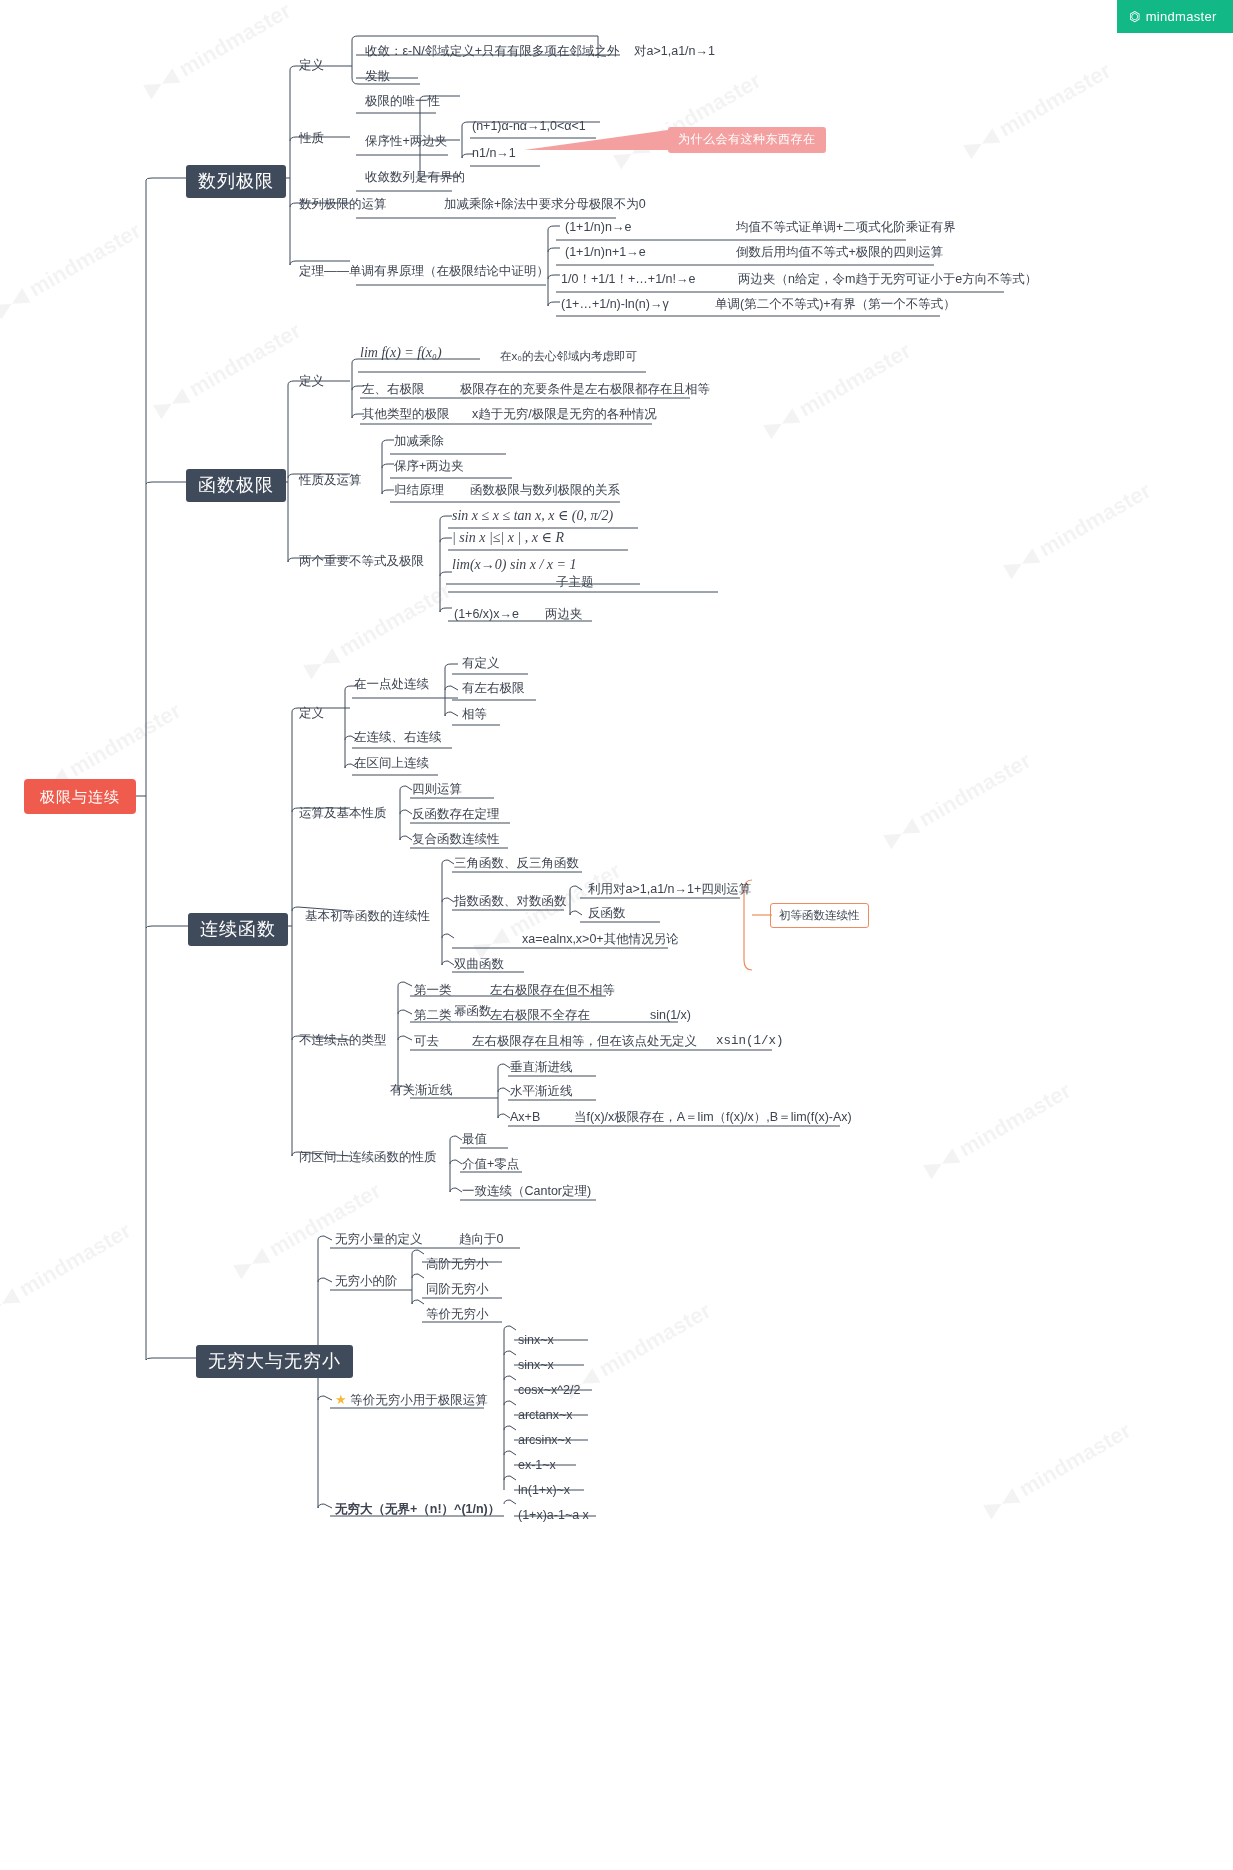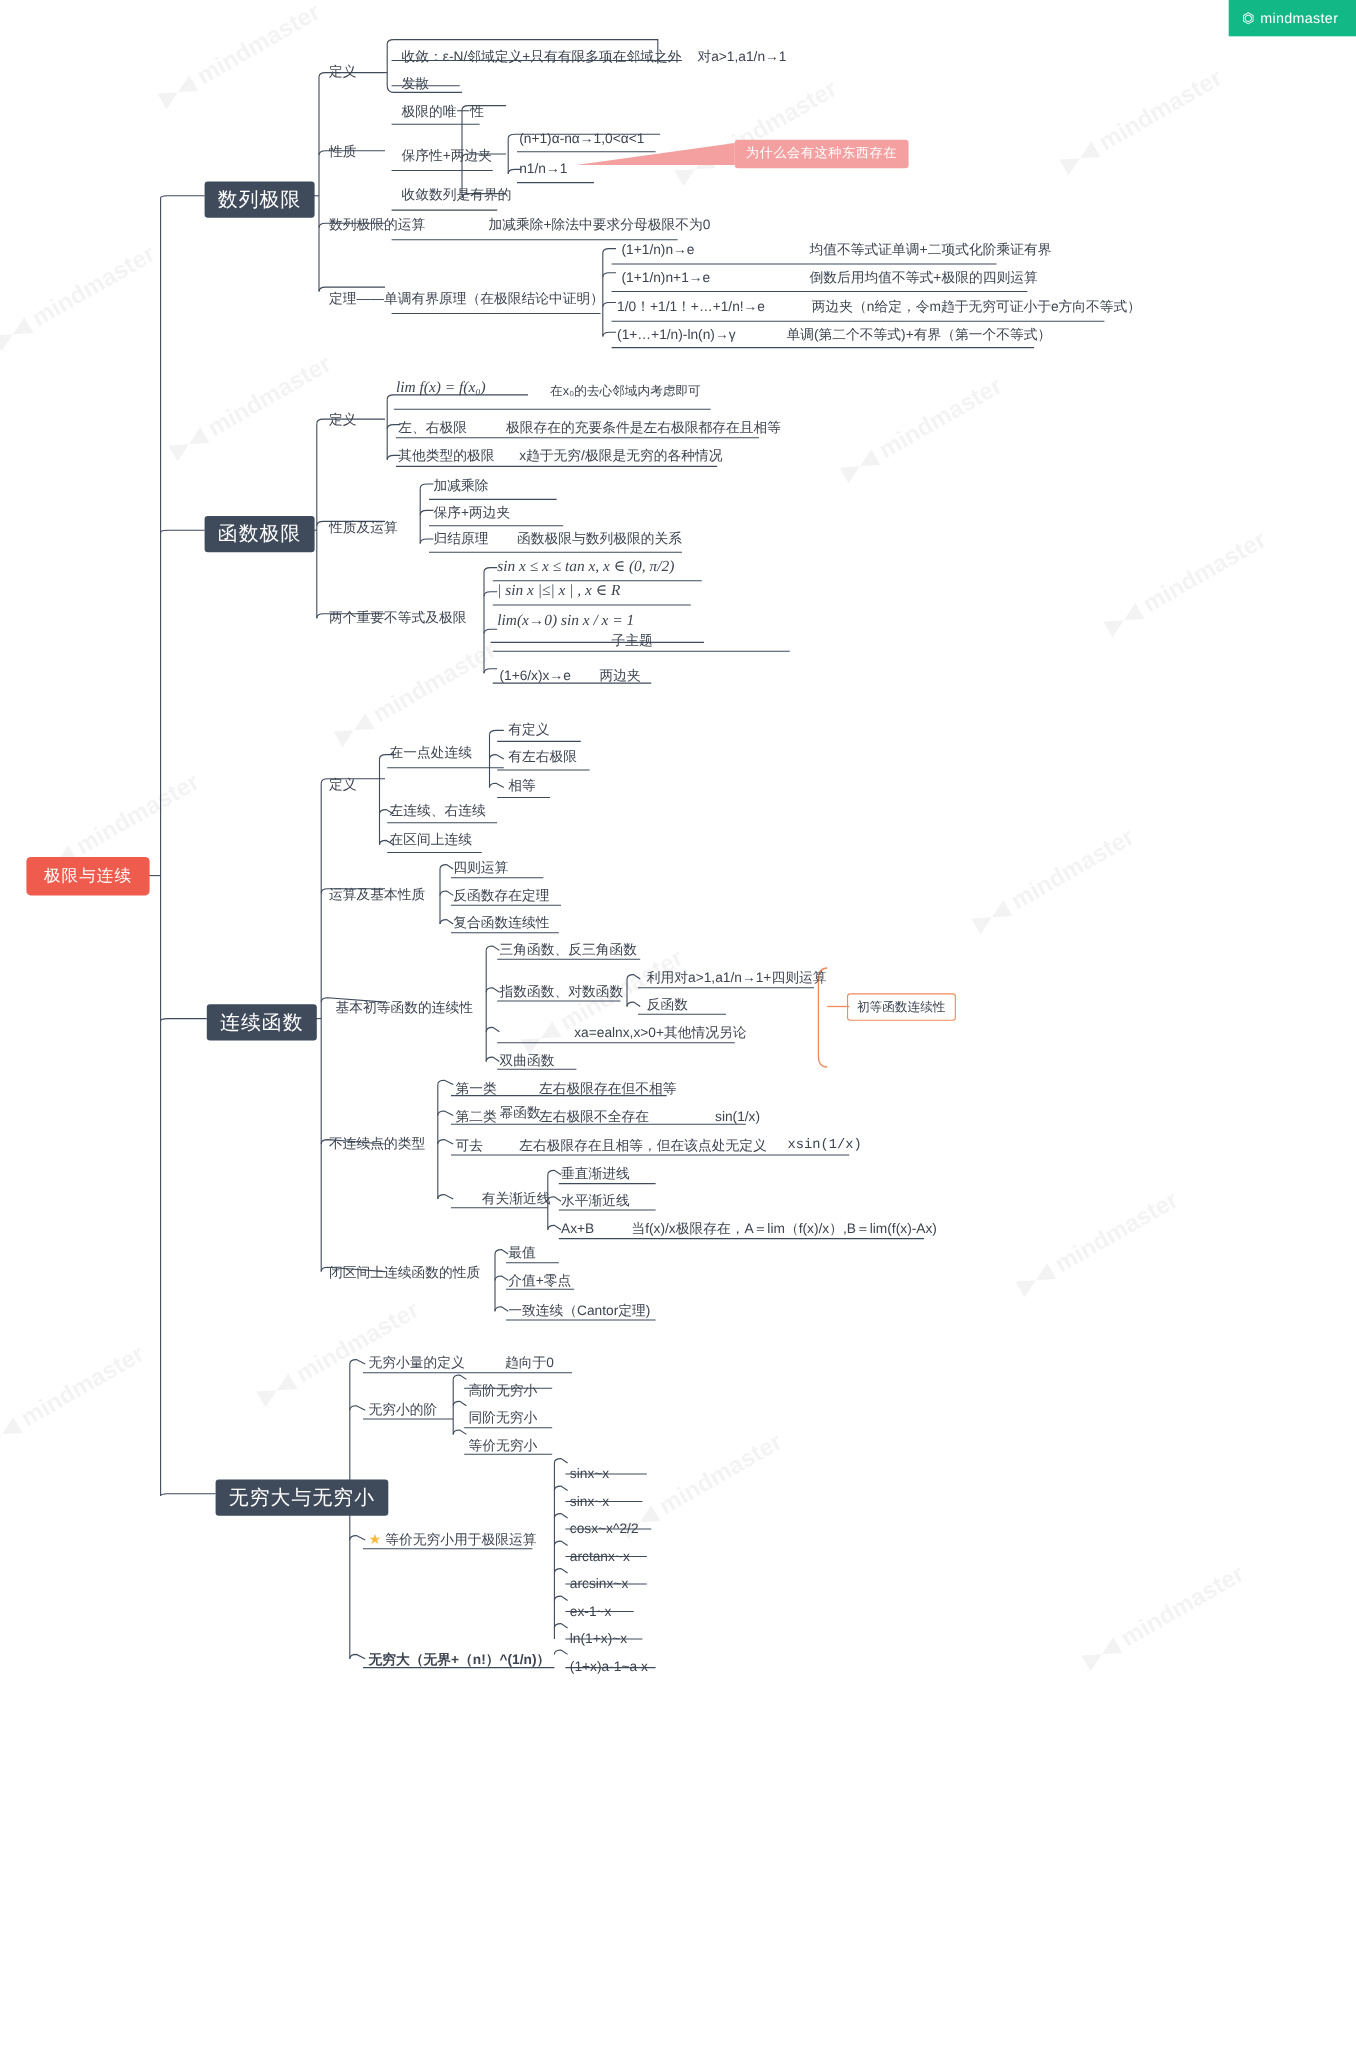--- a/index.html
+++ b/index.html
@@ -350,21 +350,21 @@
 
   <div class="node txt" style="left:297px;top:1032px;">不连续点的类型</div>
   <div class="node txt" style="left:412px;top:982px;">第一类</div>
   <div class="node txt" style="left:488px;top:982px;">左右极限存在但不相等</div>
   <div class="node txt" style="left:412px;top:1007px;">第二类</div>
   <div class="node txt" style="left:488px;top:1007px;">左右极限不全存在</div>
   <div class="node txt" style="left:648px;top:1007px;">sin(1/x)</div>
   <div class="node txt" style="left:412px;top:1033px;">可去</div>
   <div class="node txt" style="left:470px;top:1033px;">左右极限存在且相等，但在该点处无定义</div>
   <div class="node txt" style="left:714px;top:1033px;font-family:Liberation Mono, monospace;">xsin(1/x)</div>
-  <div class="node txt" style="left:436px;top:1082px;">有关渐近线</div>
+  <div class="node txt" style="left:388px;top:1082px;">有关渐近线</div>
   <div class="node txt" style="left:508px;top:1059px;">垂直渐进线</div>
   <div class="node txt" style="left:508px;top:1083px;">水平渐近线</div>
   <div class="node txt" style="left:508px;top:1109px;">Ax+B</div>
   <div class="node txt" style="left:572px;top:1109px;">当f(x)/x极限存在，A＝lim（f(x)/x）,B＝lim(f(x)-Ax)</div>
 
   <div class="node txt" style="left:297px;top:1149px;">闭区间上连续函数的性质</div>
   <div class="node txt" style="left:460px;top:1131px;">最值</div>
   <div class="node txt" style="left:460px;top:1156px;">介值+零点</div>
   <div class="node txt" style="left:460px;top:1183px;">一致连续（Cantor定理)</div>
 

